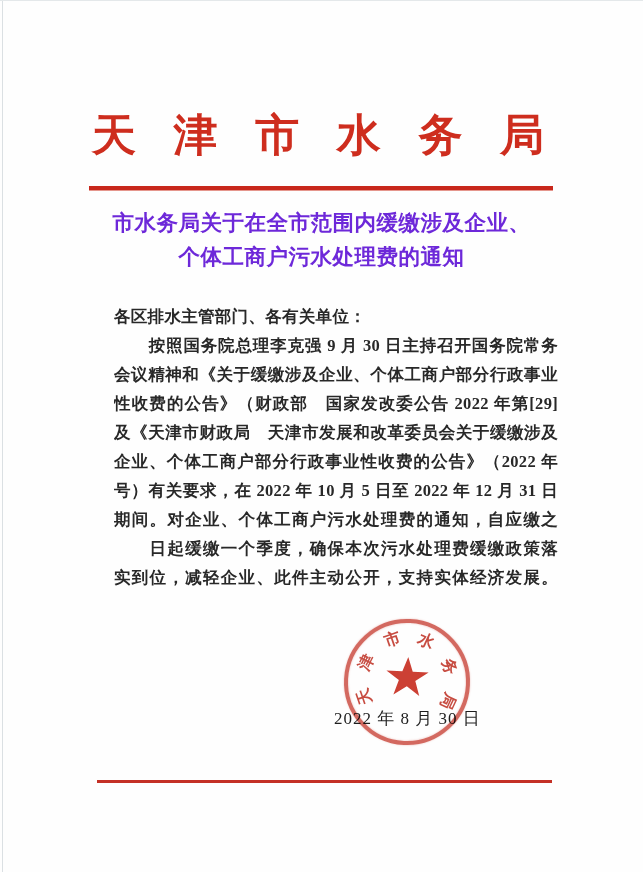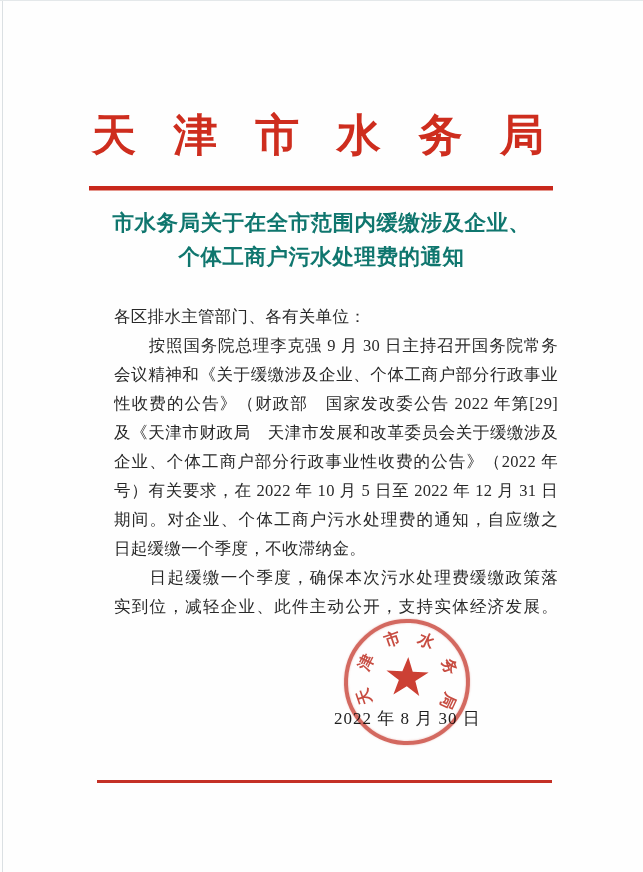--- a/index.html
+++ b/index.html
@@ -48,37 +48,38 @@
     border-bottom: 1px solid #e5968d;
   }
   
   .doc-title {
     position: absolute;
     left: 0; top: 206px;
     width: 643px;
     text-align: center;
     font-size: 21.5px;
     font-weight: bold;
-    color: #0f766e;
+    color: #6d28d9;
     line-height: 34px;
     letter-spacing: 0.5px;
   }
   
   .body-text {
     position: absolute;
     left: 114px; top: 302px;
     width: 444px;
     font-size: 16.5px;
     color: #282828;
     letter-spacing: 0.3px;
   }
   .ln {
     height: 29px;
     line-height: 29px;
     overflow: hidden;
+    font-weight: bold;
   }
   .ln.fill {
     text-align: justify;
     text-align-last: justify;
   }
   .ln.end {
     text-align: left;
   }
   
   .issue-date {
@@ -169,21 +170,20 @@
 
   <div class="body-text">
     <div class="ln end">各区排水主管部门、各有关单位：</div>
     <div class="ln fill">　　按照国务院总理李克强 9 月 30 日主持召开国务院常务</div>
     <div class="ln fill">会议精神和《关于缓缴涉及企业、个体工商户部分行政事业</div>
     <div class="ln fill">性收费的公告》（财政部　国家发改委公告 2022 年第[29]号）</div>
     <div class="ln fill">及《天津市财政局　天津市发展和改革委员会关于缓缴涉及</div>
     <div class="ln fill">企业、个体工商户部分行政事业性收费的公告》（2022 年[1]</div>
     <div class="ln fill">号）有关要求，在 2022 年 10 月 5 日至 2022 年 12 月 31 日</div>
     <div class="ln fill">期间。对企业、个体工商户污水处理费的通知，自应缴之</div>
-    <div class="ln end">日起缓缴一个季度，不收滞纳金。</div>
     <div class="ln fill">　　日起缓缴一个季度，确保本次污水处理费缓缴政策落</div>
     <div class="ln fill">实到位，减轻企业、此件主动公开，支持实体经济发展。</div>
   </div>
 
   <div class="issue-date">2022 年 8 月 30 日</div>
 
   <div class="seal">
     <div class="seal-ring"></div>
     <div class="seal-star"></div>
     <div class="seal-char c0">天</div>

